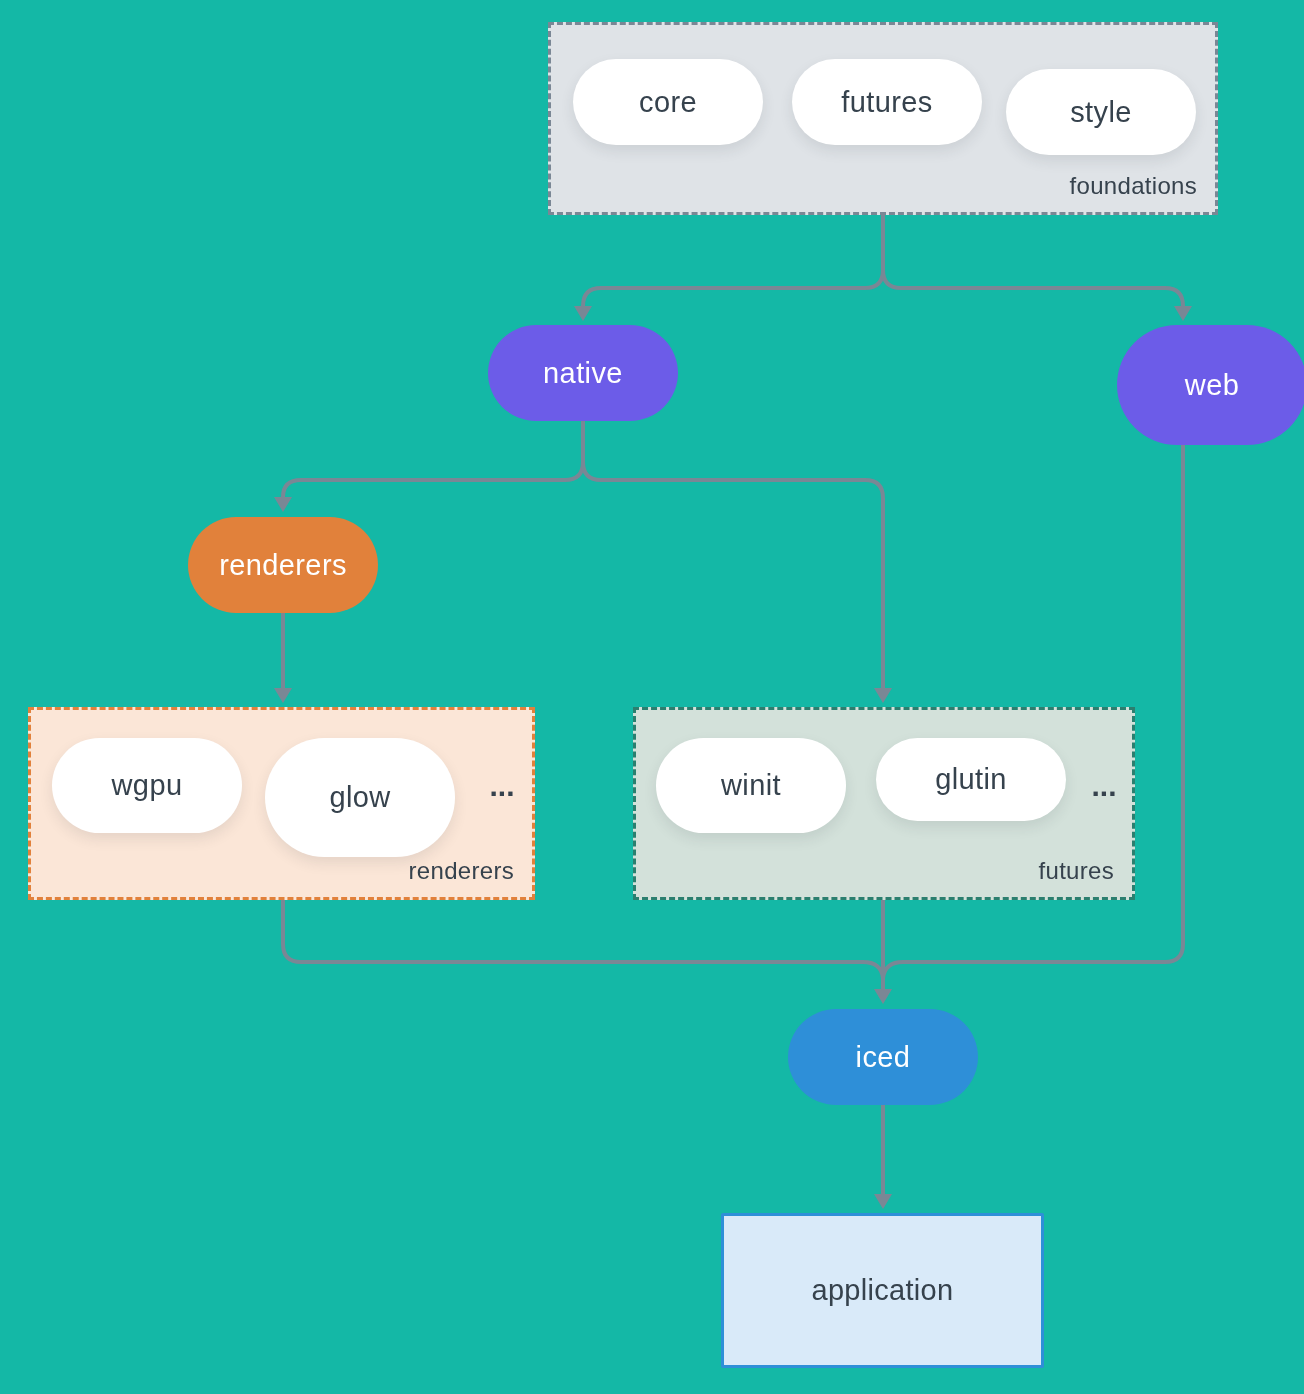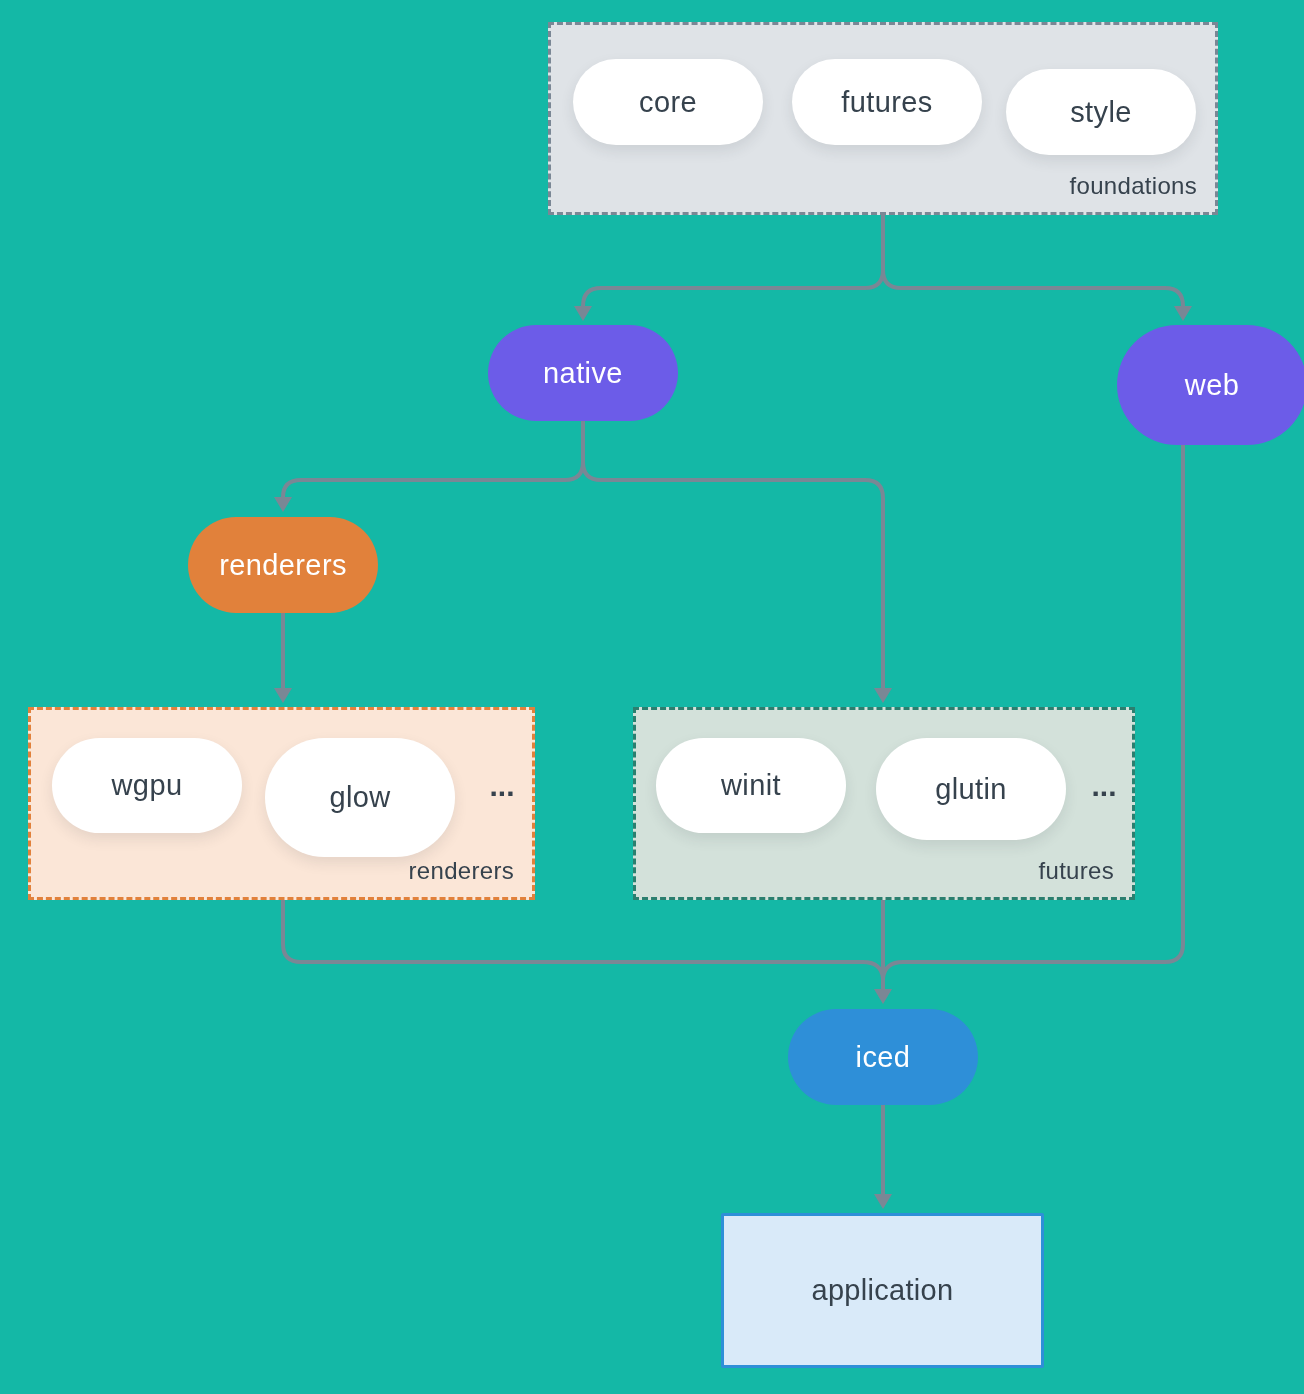--- a/index.html
+++ b/index.html
@@ -53,21 +53,21 @@
   .p-core    { left: 22px;  top: 34px; width: 190px; height: 86px; }
   .p-futures { left: 241px; top: 34px; width: 190px; height: 86px; }
   .p-style   { left: 455px; top: 44px; width: 190px; height: 86px; }
 
   
   .p-wgpu { left: 21px;  top: 28px; width: 190px; height: 95px; }
   .p-glow { left: 234px; top: 28px; width: 190px; height: 119px; }
 
   
   .p-winit  { left: 20px;  top: 28px; width: 190px; height: 95px; }
-  .p-glutin { left: 240px; top: 28px; width: 190px; height: 102px; text-align: right; }
+  .p-glutin { left: 240px; top: 28px; width: 190px; height: 83px; text-align: right; }
 
   .ellipsis {
     position: absolute;
     top: 28px; height: 95px;
     display: flex; align-items: center; justify-content: center;
     font-size: 30px; font-weight: 700;
     color: #36424d;
   }
   .e-renderers { left: 438px; width: 66px; }
   .e-shells    { left: 438px; width: 60px; }

